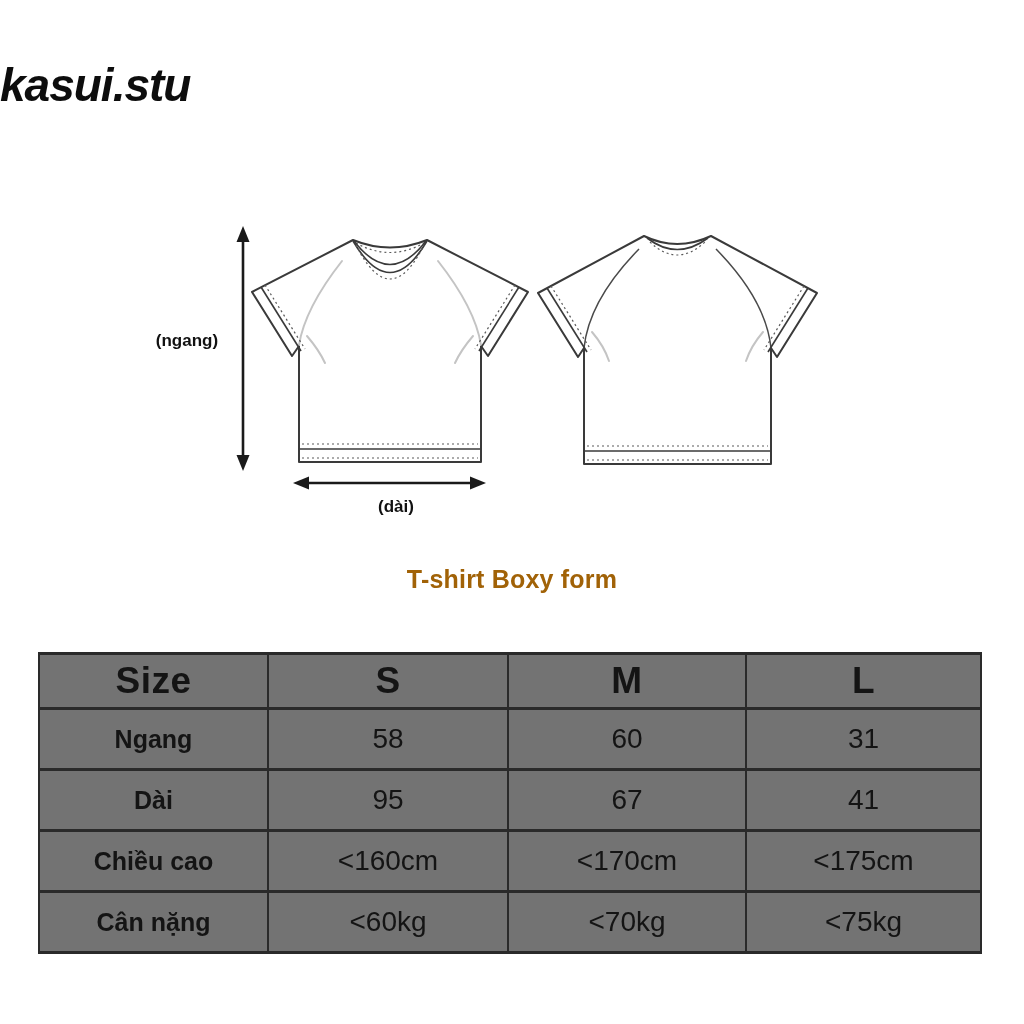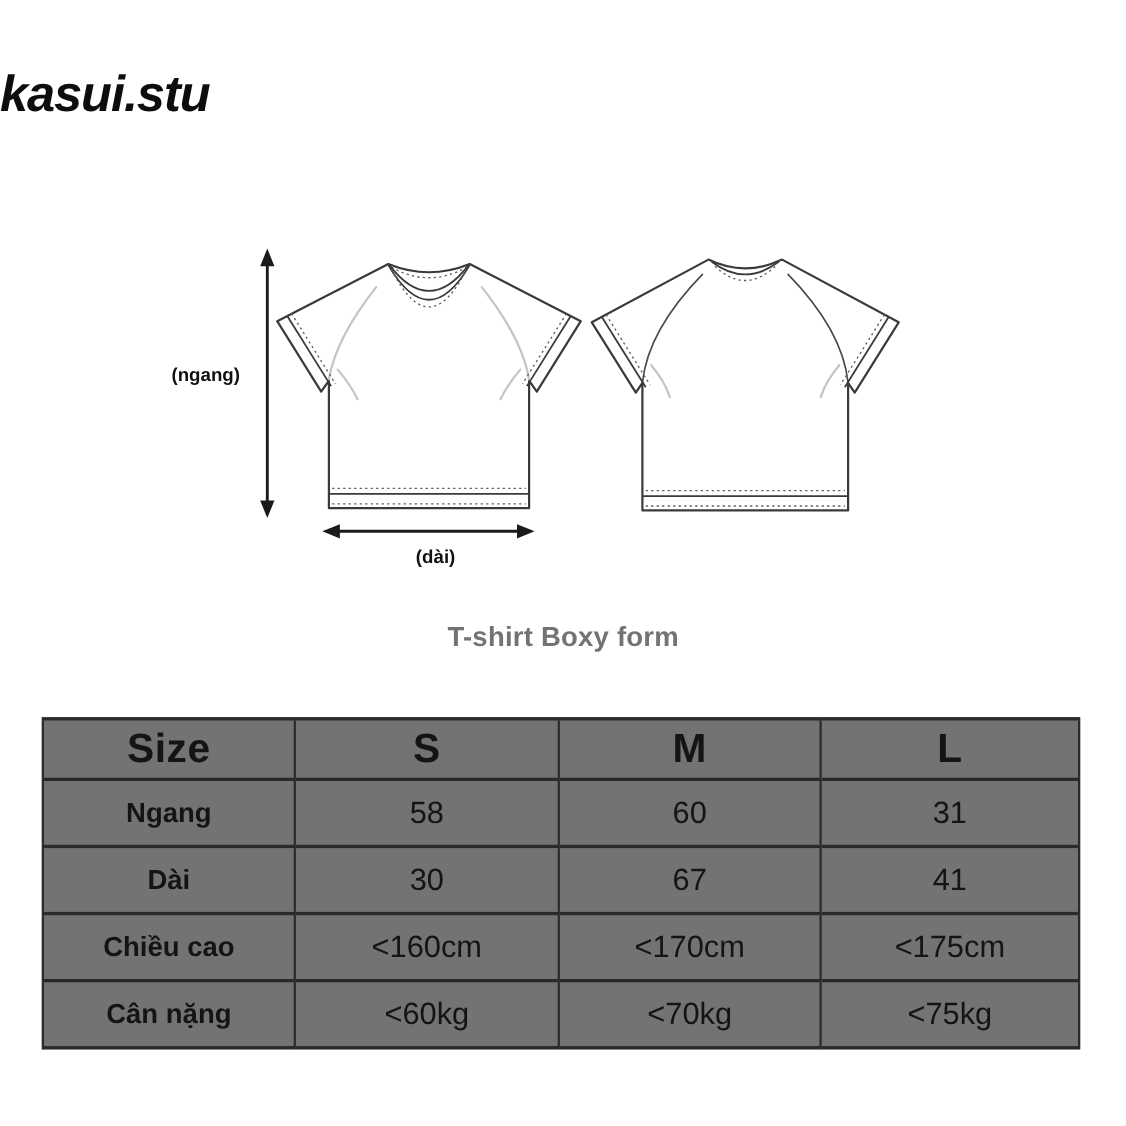--- a/index.html
+++ b/index.html
@@ -22,21 +22,21 @@
     position:absolute; left:0; top:0;
     width:1024px; height:1024px;
   }
   .svg-label {
     font-family:"Liberation Sans", sans-serif;
     font-size:17px; font-weight:bold; fill:#111111;
   }
   .caption {
     position:absolute; left:0; top:565px; width:1024px;
     text-align:center;
-    font-size:25px; font-weight:bold; color:#737373;
+    font-size:25px; font-weight:bold; color:#a16207;
     letter-spacing:0.2px;
   }
   table.size-table {
     position:absolute; left:38px; top:652px;
     width:942px;
     border-collapse:collapse;
     table-layout:fixed;
     background:#737373;
   }
   .size-table th, .size-table td {
@@ -144,21 +144,21 @@
       <th>L</th>
     </tr>
     <tr class="data-row">
       <th>Ngang</th>
       <td>58</td>
       <td>60</td>
       <td>31</td>
     </tr>
     <tr class="data-row">
       <th>Dài</th>
-      <td>30</td>
+      <td>95</td>
       <td>67</td>
       <td>41</td>
     </tr>
     <tr class="data-row">
       <th>Chiều cao</th>
       <td>&lt;160cm</td>
       <td>&lt;170cm</td>
       <td>&lt;175cm</td>
     </tr>
     <tr class="data-row">

